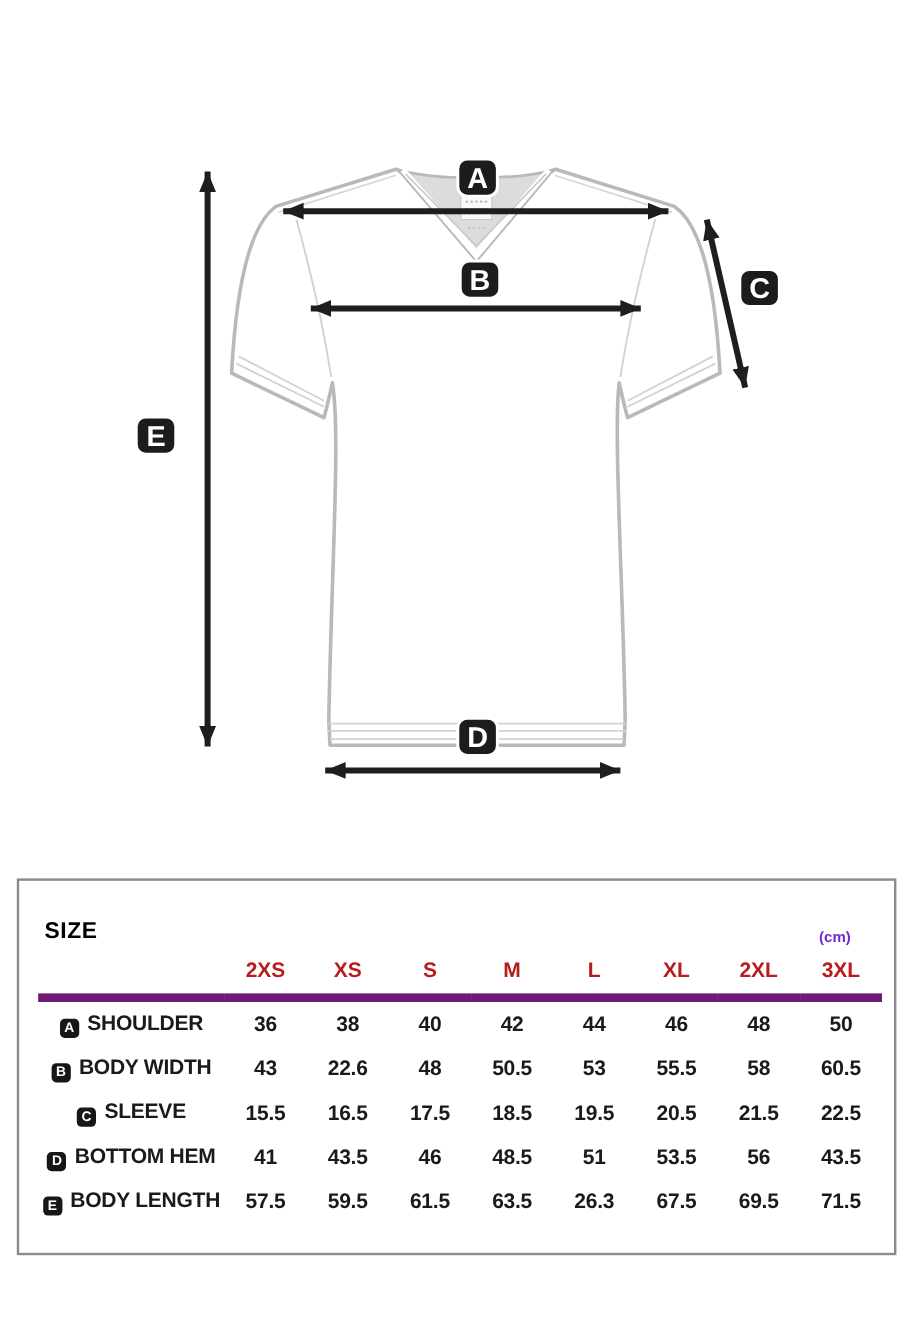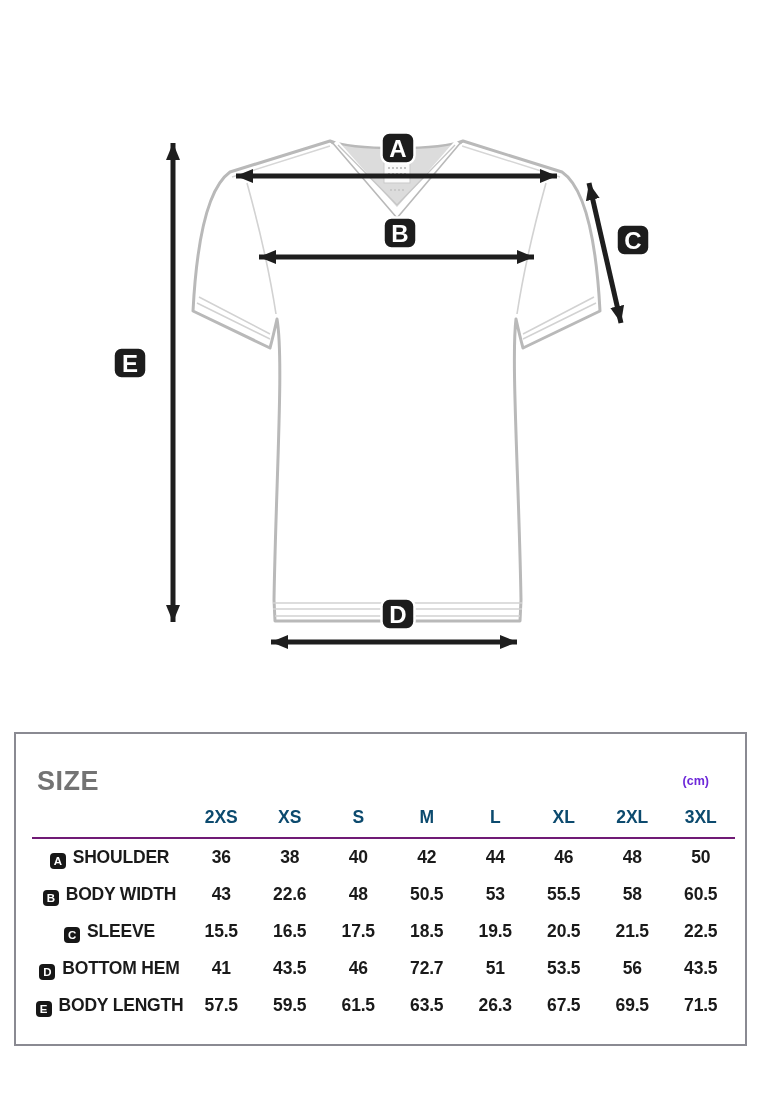--- a/index.html
+++ b/index.html
@@ -7,32 +7,32 @@
     position:relative;width:762px;height:1100px;background:#ffffff;overflow:hidden;
     font-family:"Liberation Sans","DejaVu Sans",sans-serif;color:#111;
   }
   .diagram{position:absolute;left:0;top:0;}
   
   .size-card{
     position:absolute;left:14px;top:732px;width:733px;height:314px;
     background:#fff;border:2px solid #8a8a92;box-sizing:border-box;
   }
   .size-title{
-    margin:32px 0 0 21px;font-size:27px;font-weight:bold;letter-spacing:.5px;color:#737373;
+    margin:32px 0 0 21px;font-size:19px;font-weight:bold;letter-spacing:.5px;color:#000000;
   }
   .unit-label{
     position:absolute;top:40px;right:36px;font-size:12.5px;font-weight:bold;color:#6d28d9;
   }
   table.size-table{
     border-collapse:collapse;table-layout:fixed;width:703px;margin:10px 0 0 16px;
   }
   table.size-table col.c-label{width:155px;}
   table.size-table th{
-    font-size:17.5px;font-weight:bold;color:#0c4a6e;text-align:center;
-    padding:0 0 9px 0;border-bottom:2px solid #701a75;
+    font-size:17.5px;font-weight:bold;color:#b91c1c;text-align:center;
+    padding:0 0 9px 0;border-bottom:7px solid #701a75;
   }
   table.size-table td{
     height:35px;text-align:center;font-size:17.5px;font-weight:bold;color:#1a1a1a;
     letter-spacing:-0.2px;white-space:nowrap;
   }
   td.rowlabel{text-align:left;font-size:15px;letter-spacing:-0.2px;}
   .badge{
     display:inline-block;width:16px;height:16px;border-radius:4px;background:#171717;
     color:#fff;font-size:11.5px;font-weight:bold;line-height:16px;text-align:center;
     margin-right:7px;vertical-align:-2px;
@@ -182,21 +182,21 @@
           <td>19.5</td>
           <td>20.5</td>
           <td>21.5</td>
           <td>22.5</td>
         </tr>
         <tr>
           <td class="rowlabel"><span class="badge">D</span><span>BOTTOM HEM</span></td>
           <td>41</td>
           <td>43.5</td>
           <td>46</td>
-          <td>72.7</td>
+          <td>48.5</td>
           <td>51</td>
           <td>53.5</td>
           <td>56</td>
           <td>43.5</td>
         </tr>
         <tr>
           <td class="rowlabel"><span class="badge">E</span><span>BODY LENGTH</span></td>
           <td>57.5</td>
           <td>59.5</td>
           <td>61.5</td>

